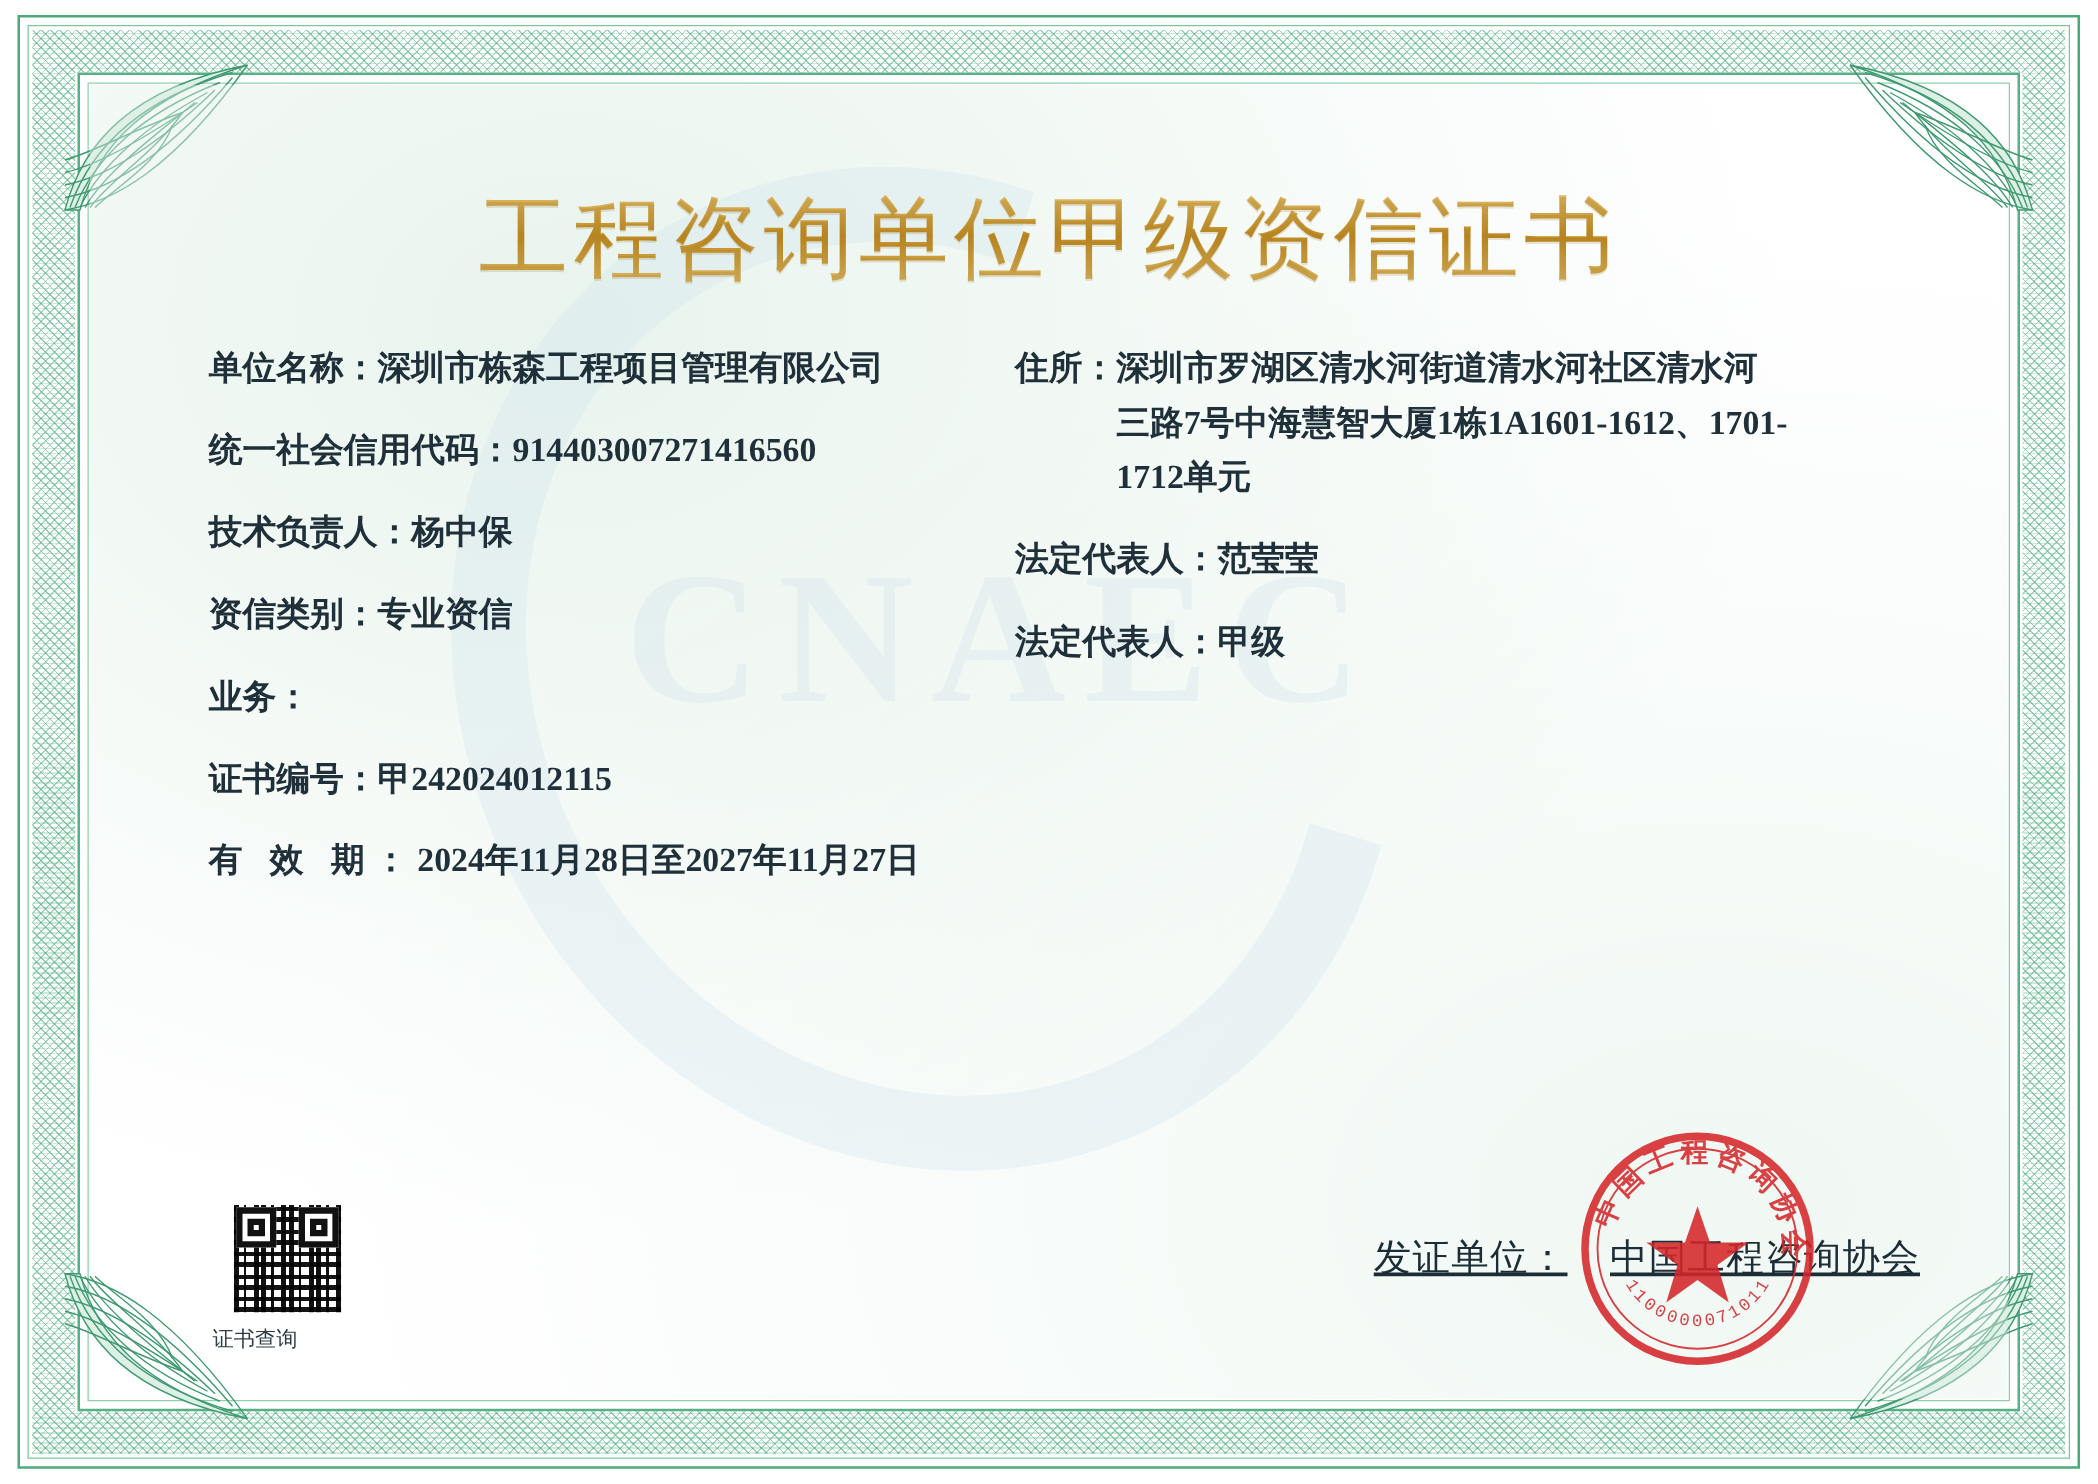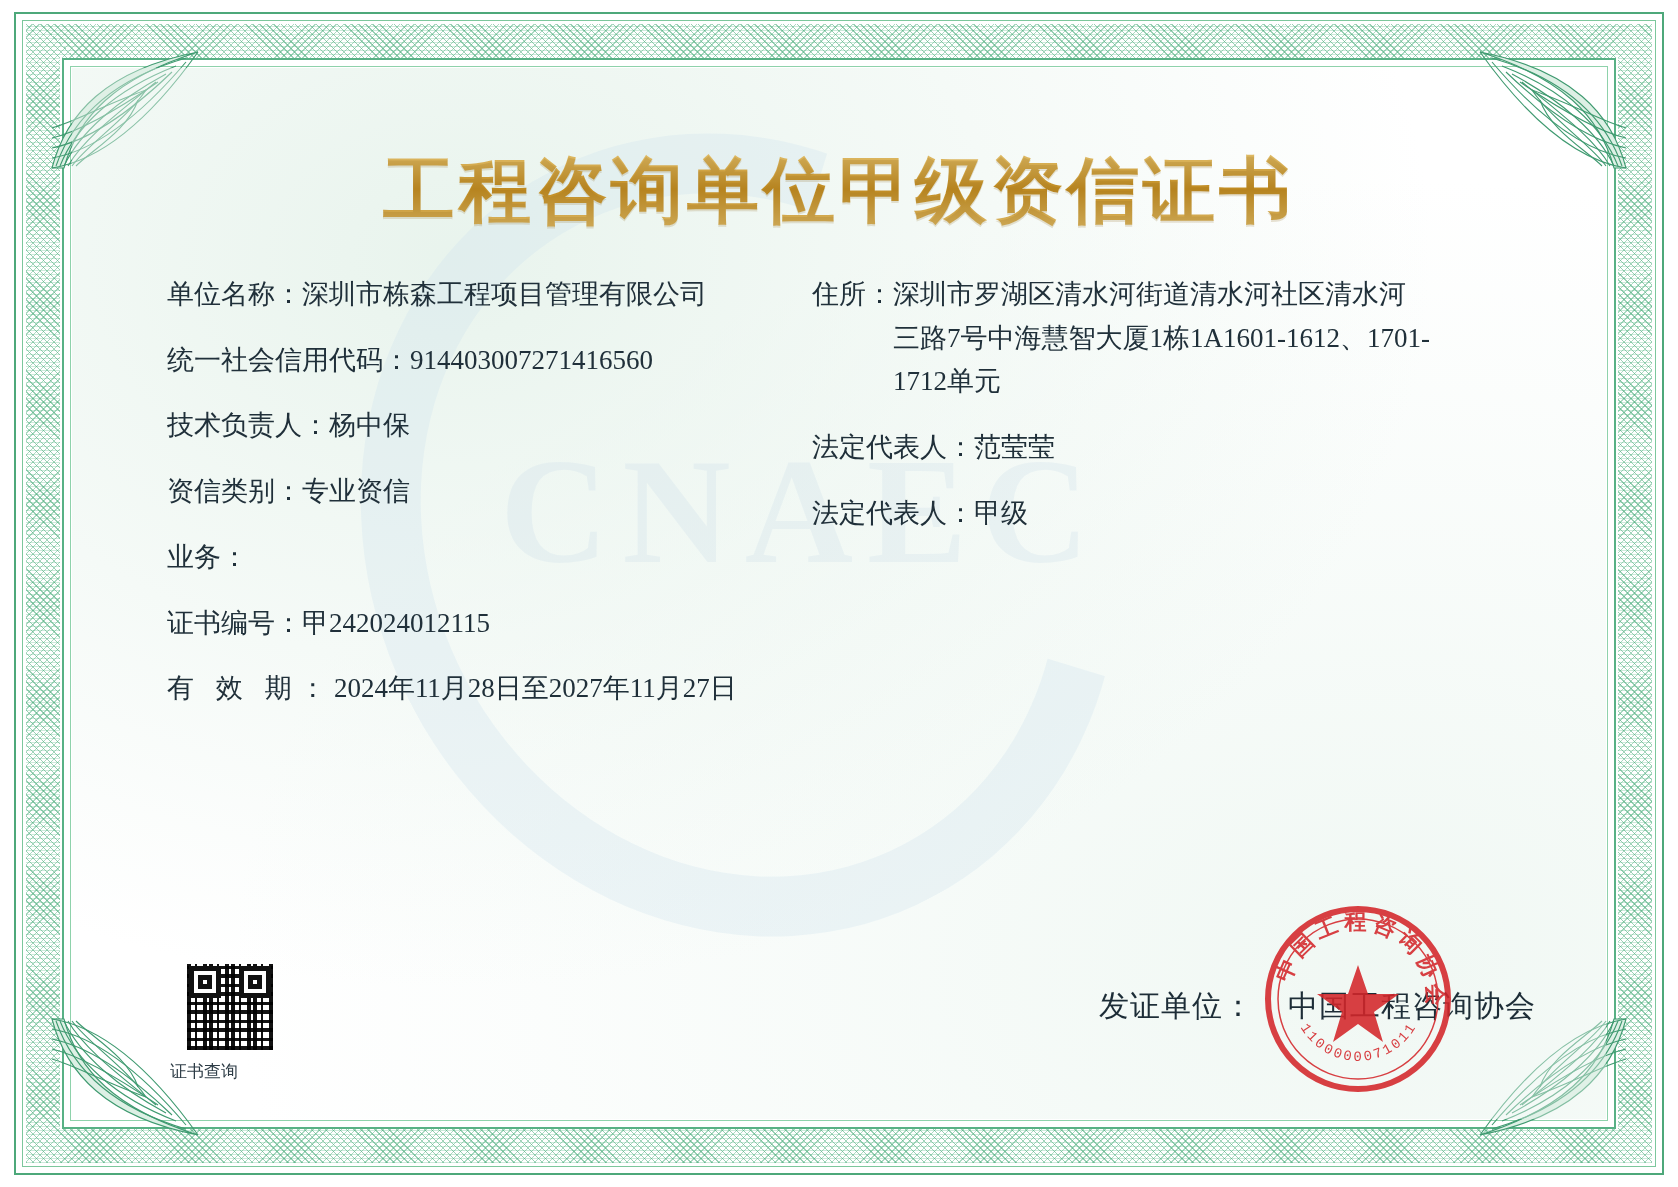--- a/index.html
+++ b/index.html
@@ -133,21 +133,21 @@
     left: 72px; top: 68px; right: 72px; bottom: 68px;
   }
 
   .cert-title {
     position: absolute;
     top: 75px;
     left: 0;
     right: 0;
     text-align: center;
     font-size: 72px;
-    font-weight: bold;
+    font-weight: normal;
     letter-spacing: 4px;
     color: #c9962f;
     background: linear-gradient(180deg, #e8c97a 0%, #c08b22 48%, #e3c375 100%);
     -webkit-background-clip: text;
     background-clip: text;
     -webkit-text-fill-color: transparent;
     font-family: "Liberation Sans", sans-serif;
     text-shadow: 0 2px 0 rgba(140,100,20,0.18);
   }
 
@@ -165,20 +165,21 @@
     width: 620px;
   }
 
   .row {
     display: flex;
     align-items: flex-start;
     margin-bottom: 22px;
     font-size: 27px;
     color: #20303a;
     line-height: 1.62;
+    font-weight: bold;
   }
   .row .lbl {
     white-space: nowrap;
     flex: 0 0 auto;
     font-family: "Liberation Serif", "DejaVu Serif", serif;
   }
   .row .val {
     flex: 1 1 auto;
     font-family: "Liberation Serif", "DejaVu Serif", serif;
   }
@@ -225,20 +226,21 @@
   
   .issuer-line {
     position: absolute;
     right: 70px;
     bottom: 92px;
     display: flex;
     align-items: baseline;
     font-size: 30px;
     color: #1d2d37;
     letter-spacing: 1px;
+    text-decoration: underline;
   }
   .issuer-line .issuer-label { margin-right: 34px; }
 
   .seal {
     position: absolute;
     right: 150px;
     bottom: 22px;
     width: 196px;
     height: 196px;
     pointer-events: none;

